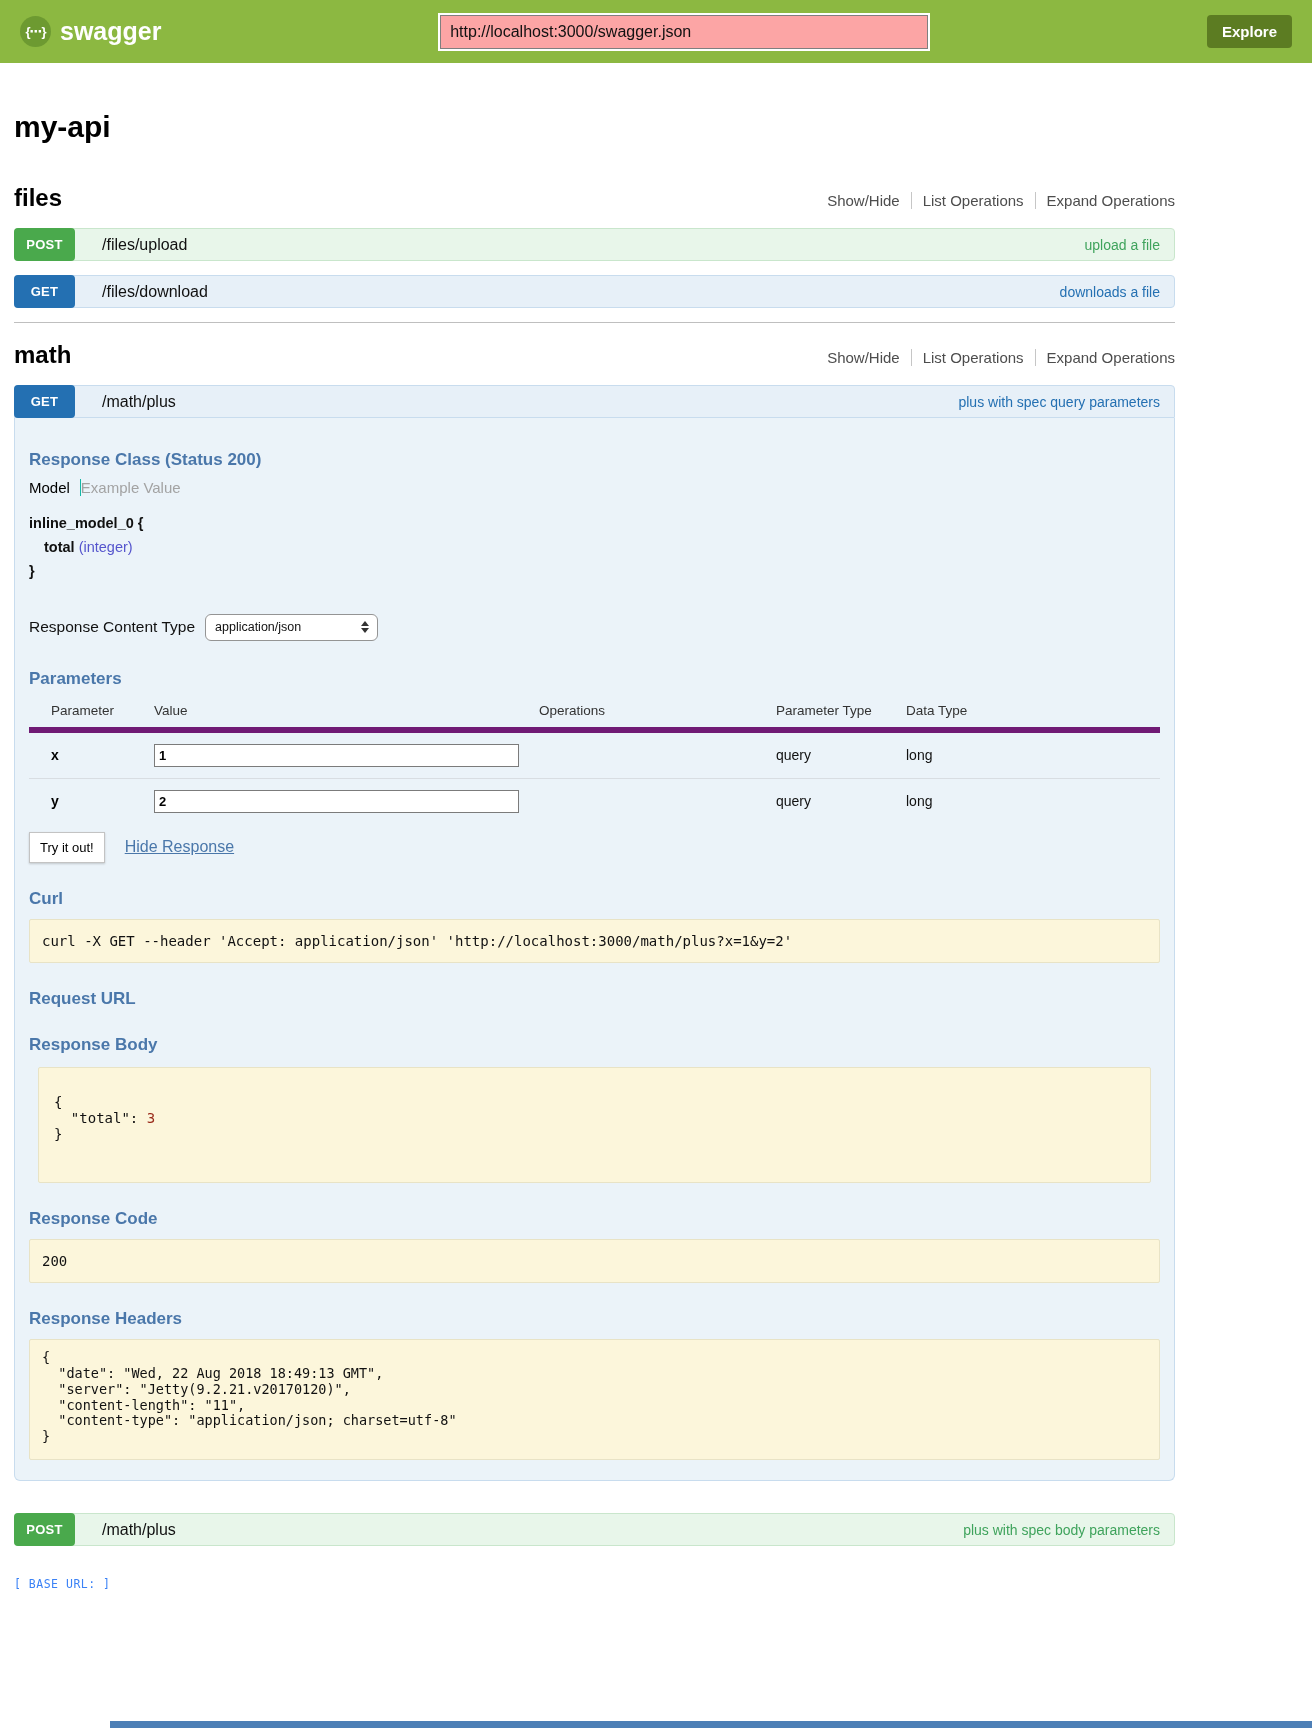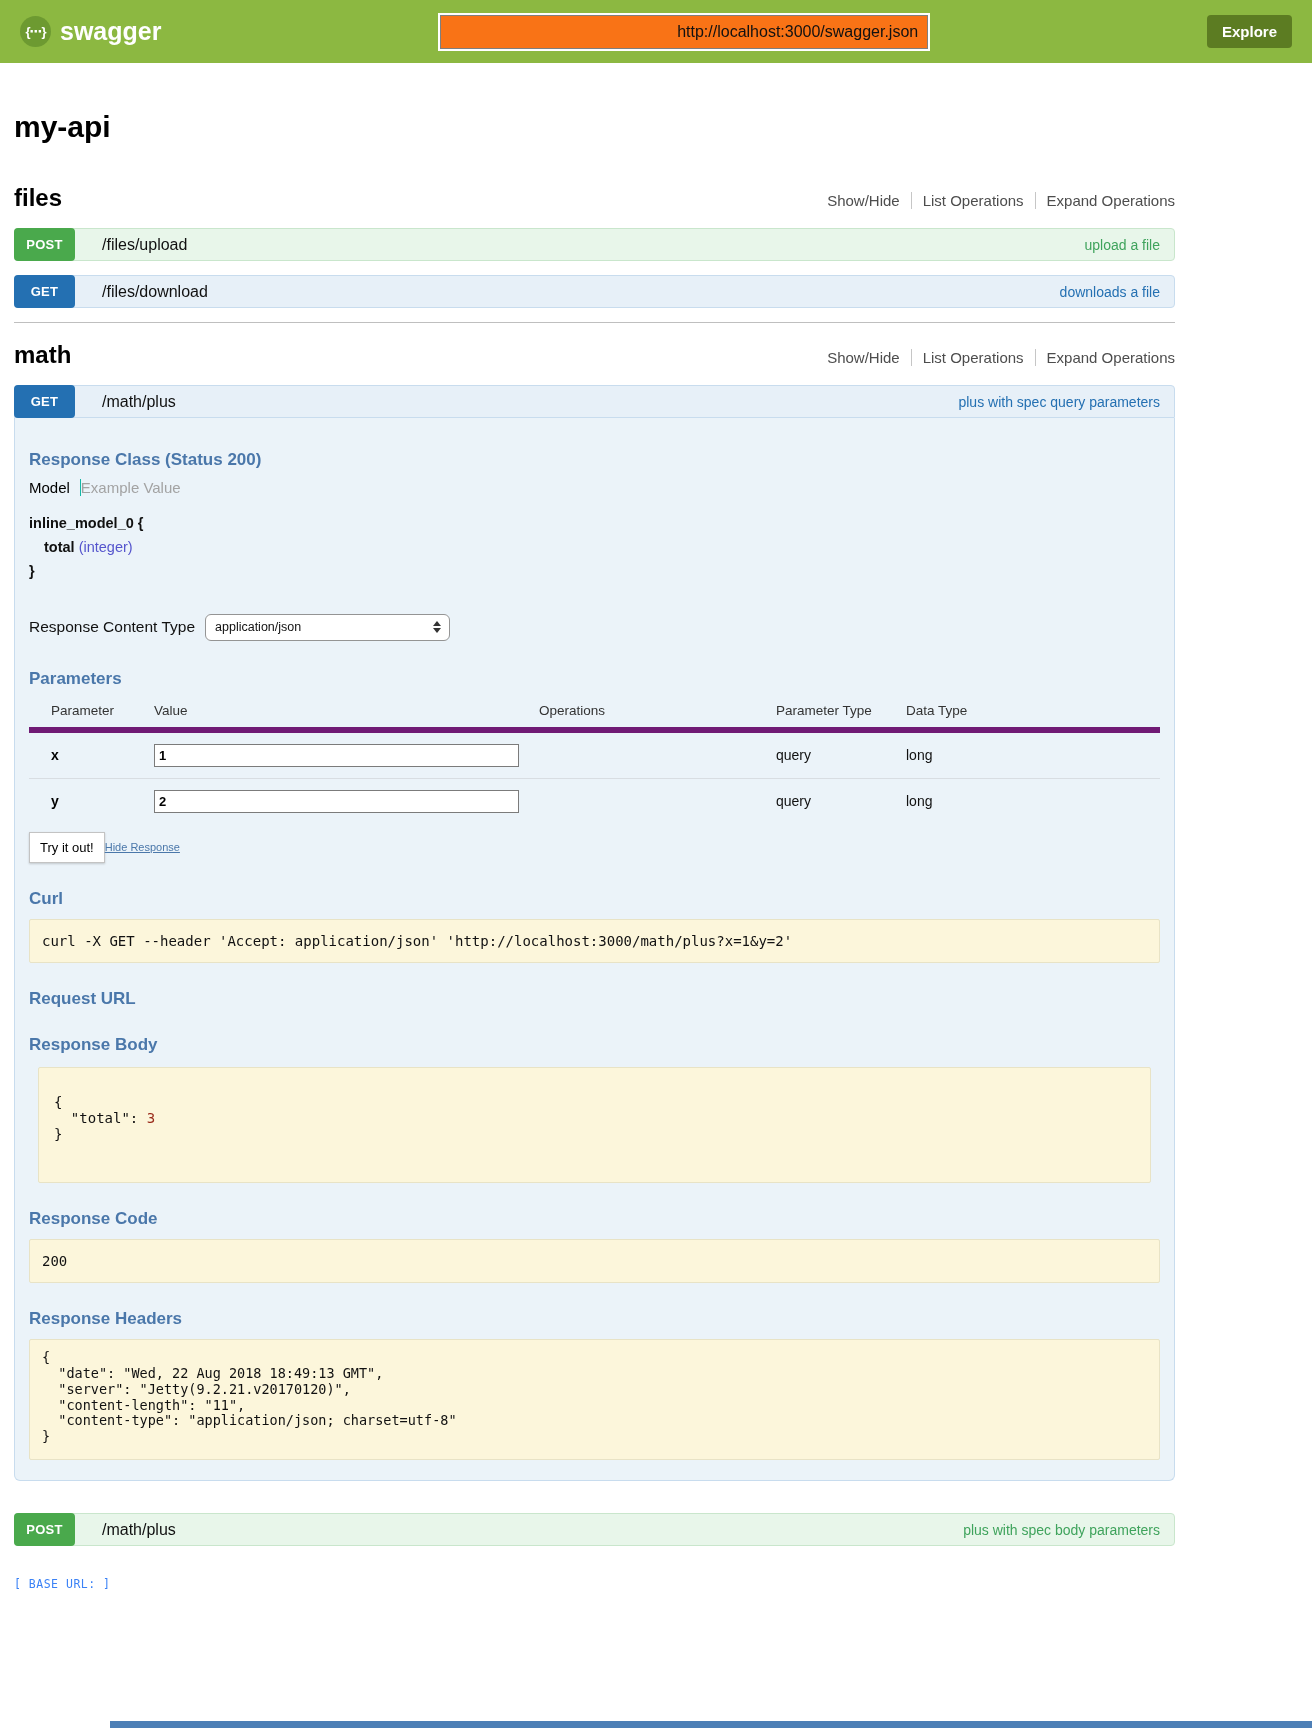--- a/index.html
+++ b/index.html
@@ -17,22 +17,21 @@
   .logo-badge {
     width: 31px; height: 31px; border-radius: 50%; background: #6d9a31;
     color: #fff; font-weight: bold; font-size: 13px; display: flex;
     align-items: center; justify-content: center; letter-spacing: -1px;
   }
   .logo-text { color: #fff; font-weight: bold; font-size: 25px; margin-left: 9px; }
   .url-zone { flex: 1; display: flex; justify-content: center; }
   .url-input {
     width: 488px; height: 34px; border: 1px solid #7f7f7f; outline: 2px solid #fff;
     font-size: 16px; padding: 0 9px; font-family: "Liberation Sans", sans-serif; color: #111;
-    background: #f97316;
-    text-align: right;
+    background: #fca5a5;
   }
   .explore-btn {
     background: #5c7c22; color: #fff; font-weight: bold; font-size: 15px;
     border: none; border-radius: 4px; padding: 8px 15px; cursor: pointer;
     font-family: "Liberation Sans", sans-serif;
   }
   
   .wrap { width: 1161px; margin-left: 14px; position: relative; }
   .api-title { font-size: 30px; font-weight: bold; color: #000; margin: 47px 0 40px; }
   .section-head {
@@ -78,21 +77,21 @@
   .model-line1 { font-weight: bold; }
   .model-prop { padding-left: 15px; }
   .model-prop .pname { font-weight: bold; }
   .model-prop .ptype { color: #5555cd; }
   .model-close { font-weight: bold; }
   .rct-row { display: flex; align-items: center; margin: 0 0 28px; }
   .rct-label { font-size: 15.5px; color: #111; }
   .select-wrap { position: relative; margin-left: 10px; }
   .rct-select {
     appearance: none; -webkit-appearance: none;
-    width: 245px; height: 27px; border: 1px solid #949494; border-radius: 6px;
+    width: 173px; height: 27px; border: 1px solid #949494; border-radius: 6px;
     background: #fff; font-size: 12.5px; padding: 0 26px 0 9px; color: #111;
     font-family: "Liberation Sans", sans-serif;
   }
   .select-arrows {
     position: absolute; right: 9px; top: 50%; transform: translateY(-50%);
     display: flex; flex-direction: column; align-items: center; gap: 2px; pointer-events: none;
   }
   .select-arrows i { display: block; width: 0; height: 0; border-left: 4px solid transparent; border-right: 4px solid transparent; }
   .select-arrows .up   { border-bottom: 5px solid #333; }
   .select-arrows .down { border-top: 5px solid #333; }
@@ -114,21 +113,21 @@
     font-family: "Liberation Sans", sans-serif;
   }
   .ptype-cell, .dtype-cell { color: #111; }
   
   .try-row { display: flex; align-items: center; margin: 8px 0 6px; }
   .try-btn {
     background: #fff; border: 1px solid #c3c3c3; box-shadow: 0 1px 2px rgba(0,0,0,.18);
     font-size: 13px; color: #000; padding: 7px 10px; cursor: pointer;
     font-family: "Liberation Sans", sans-serif;
   }
-  .hide-link { color: #4a77aa; text-decoration: underline; font-size: 11px; cursor: pointer; }
+  .hide-link { margin-left: 20px; color: #4a77aa; text-decoration: underline; font-size: 16px; cursor: pointer; }
   .content-h { margin-top: 26px; }
   
   .code {
     background: #fcf6db; border: 1px solid #e8e3c6; border-radius: 2px;
     font-family: "DejaVu Sans Mono", "Liberation Mono", monospace;
     font-size: 14px; color: #111; padding: 13px 12px; margin-top: 10px;
     white-space: pre; overflow: hidden;
   }
   .body-box { margin: 12px 9px 0; padding: 26px 15px 40px; }
   .body-box .num { color: #992b1a; }

